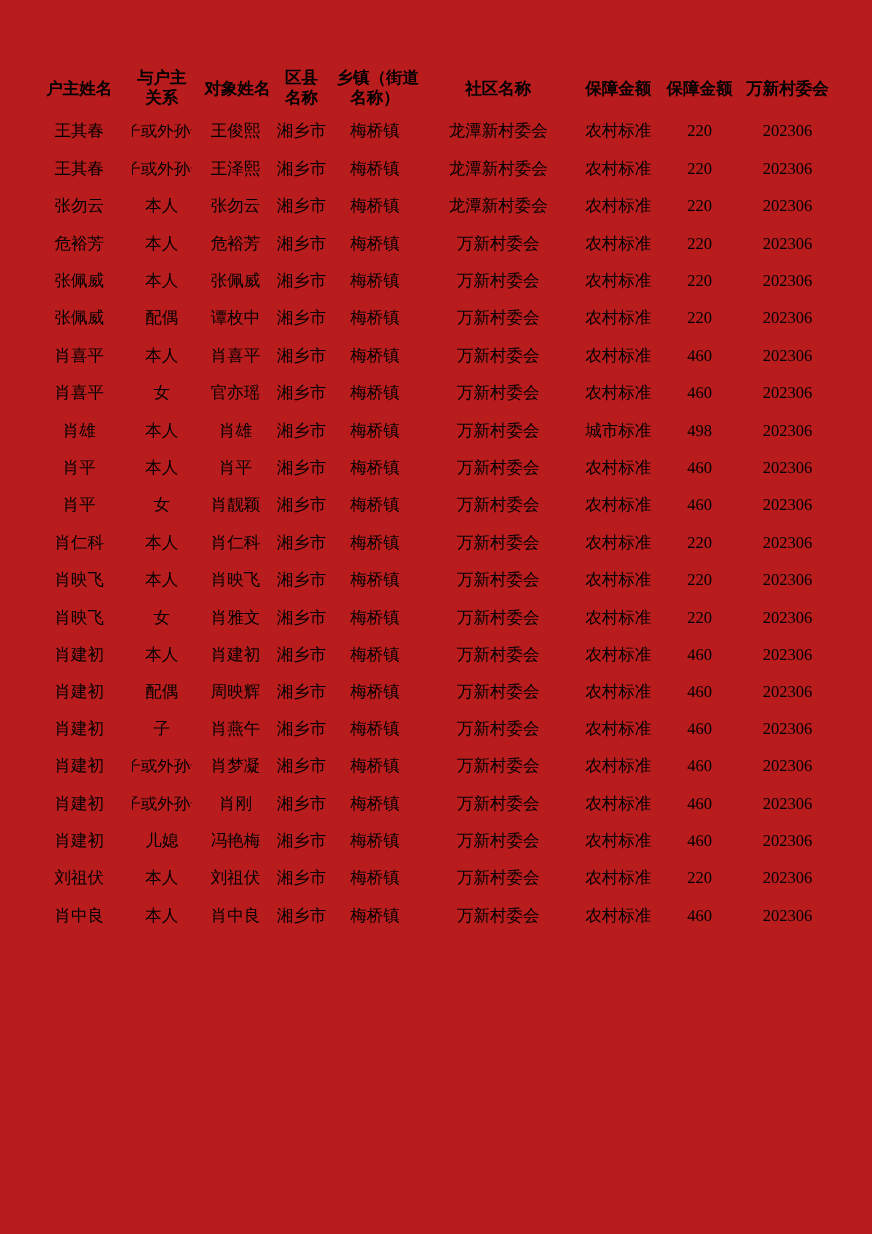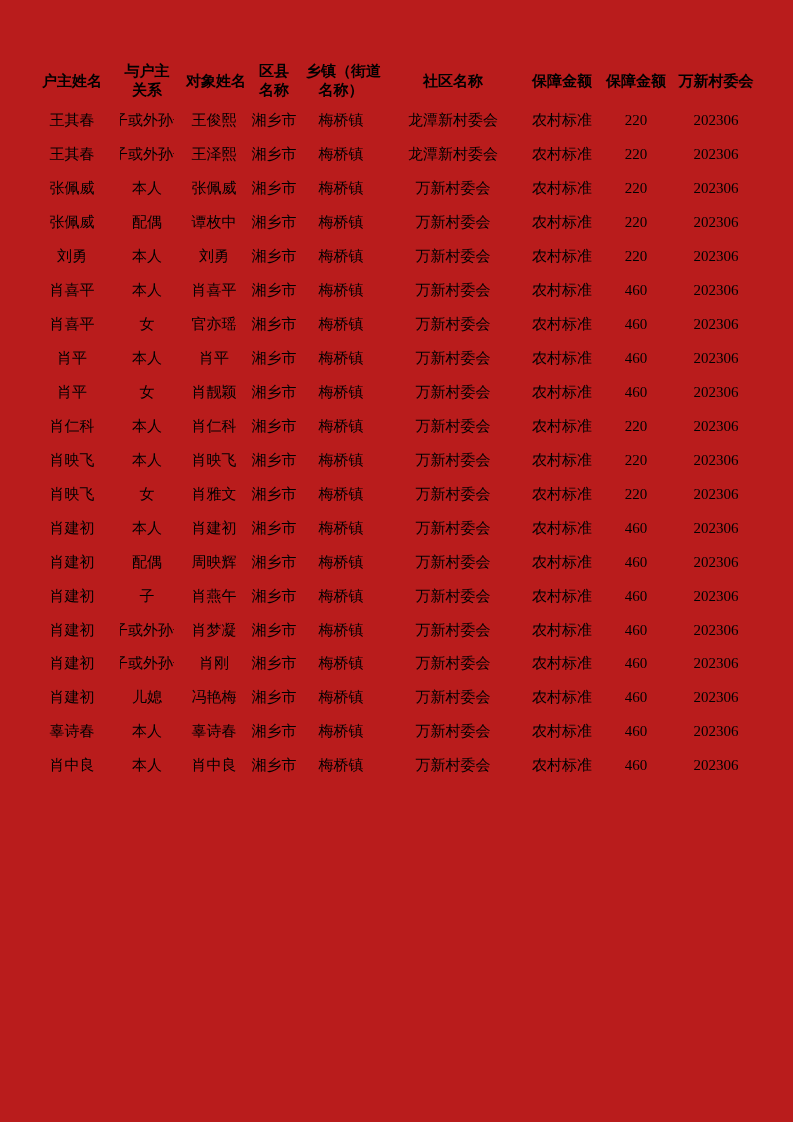--- a/index.html
+++ b/index.html
@@ -109,20 +109,42 @@
           <td><div class="clip"><span>孙子或外孙子</span></div></td>
           <td>王泽熙</td>
           <td>湘乡市</td>
           <td>梅桥镇</td>
           <td>龙潭新村委会</td>
           <td>农村标准</td>
           <td>220</td>
           <td>202306</td>
         </tr>
         <tr>
+          <td>张勿云</td>
+          <td>本人</td>
+          <td>张勿云</td>
+          <td>湘乡市</td>
+          <td>梅桥镇</td>
+          <td>龙潭新村委会</td>
+          <td>农村标准</td>
+          <td>220</td>
+          <td>202306</td>
+        </tr>
+        <tr>
+          <td>危裕芳</td>
+          <td>本人</td>
+          <td>危裕芳</td>
+          <td>湘乡市</td>
+          <td>梅桥镇</td>
+          <td>万新村委会</td>
+          <td>农村标准</td>
+          <td>220</td>
+          <td>202306</td>
+        </tr>
+        <tr>
           <td>张佩威</td>
           <td>本人</td>
           <td>张佩威</td>
           <td>湘乡市</td>
           <td>梅桥镇</td>
           <td>万新村委会</td>
           <td>农村标准</td>
           <td>220</td>
           <td>202306</td>
         </tr>
@@ -131,31 +153,20 @@
           <td>配偶</td>
           <td>谭枚中</td>
           <td>湘乡市</td>
           <td>梅桥镇</td>
           <td>万新村委会</td>
           <td>农村标准</td>
           <td>220</td>
           <td>202306</td>
         </tr>
         <tr>
-          <td>刘勇</td>
-          <td>本人</td>
-          <td>刘勇</td>
-          <td>湘乡市</td>
-          <td>梅桥镇</td>
-          <td>万新村委会</td>
-          <td>农村标准</td>
-          <td>220</td>
-          <td>202306</td>
-        </tr>
-        <tr>
           <td>肖喜平</td>
           <td>本人</td>
           <td>肖喜平</td>
           <td>湘乡市</td>
           <td>梅桥镇</td>
           <td>万新村委会</td>
           <td>农村标准</td>
           <td>460</td>
           <td>202306</td>
         </tr>
@@ -164,20 +175,31 @@
           <td>女</td>
           <td>官亦瑶</td>
           <td>湘乡市</td>
           <td>梅桥镇</td>
           <td>万新村委会</td>
           <td>农村标准</td>
           <td>460</td>
           <td>202306</td>
         </tr>
         <tr>
+          <td>肖雄</td>
+          <td>本人</td>
+          <td>肖雄</td>
+          <td>湘乡市</td>
+          <td>梅桥镇</td>
+          <td>万新村委会</td>
+          <td>城市标准</td>
+          <td>498</td>
+          <td>202306</td>
+        </tr>
+        <tr>
           <td>肖平</td>
           <td>本人</td>
           <td>肖平</td>
           <td>湘乡市</td>
           <td>梅桥镇</td>
           <td>万新村委会</td>
           <td>农村标准</td>
           <td>460</td>
           <td>202306</td>
         </tr>
@@ -285,28 +307,28 @@
           <td>儿媳</td>
           <td>冯艳梅</td>
           <td>湘乡市</td>
           <td>梅桥镇</td>
           <td>万新村委会</td>
           <td>农村标准</td>
           <td>460</td>
           <td>202306</td>
         </tr>
         <tr>
-          <td>辜诗春</td>
-          <td>本人</td>
-          <td>辜诗春</td>
-          <td>湘乡市</td>
-          <td>梅桥镇</td>
-          <td>万新村委会</td>
-          <td>农村标准</td>
-          <td>460</td>
+          <td>刘祖伏</td>
+          <td>本人</td>
+          <td>刘祖伏</td>
+          <td>湘乡市</td>
+          <td>梅桥镇</td>
+          <td>万新村委会</td>
+          <td>农村标准</td>
+          <td>220</td>
           <td>202306</td>
         </tr>
         <tr>
           <td>肖中良</td>
           <td>本人</td>
           <td>肖中良</td>
           <td>湘乡市</td>
           <td>梅桥镇</td>
           <td>万新村委会</td>
           <td>农村标准</td>

